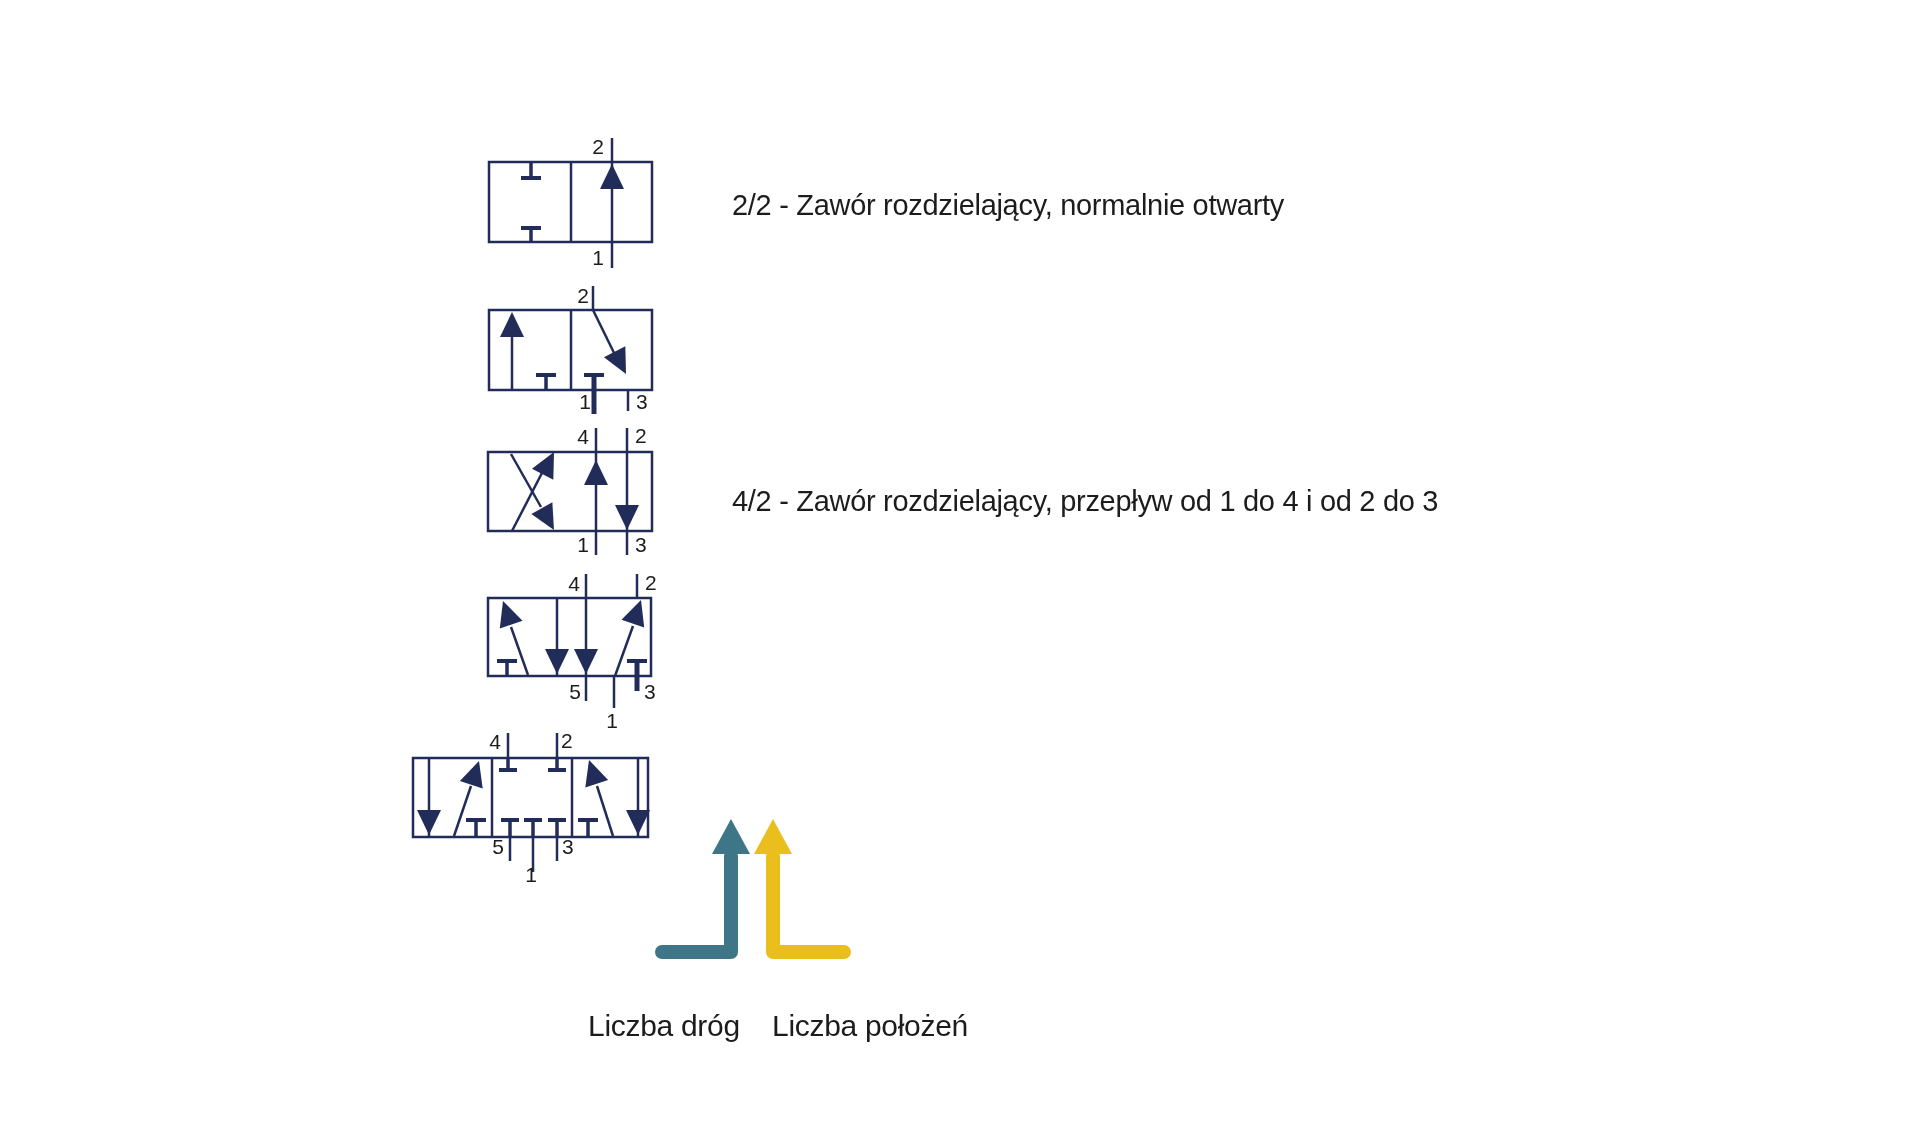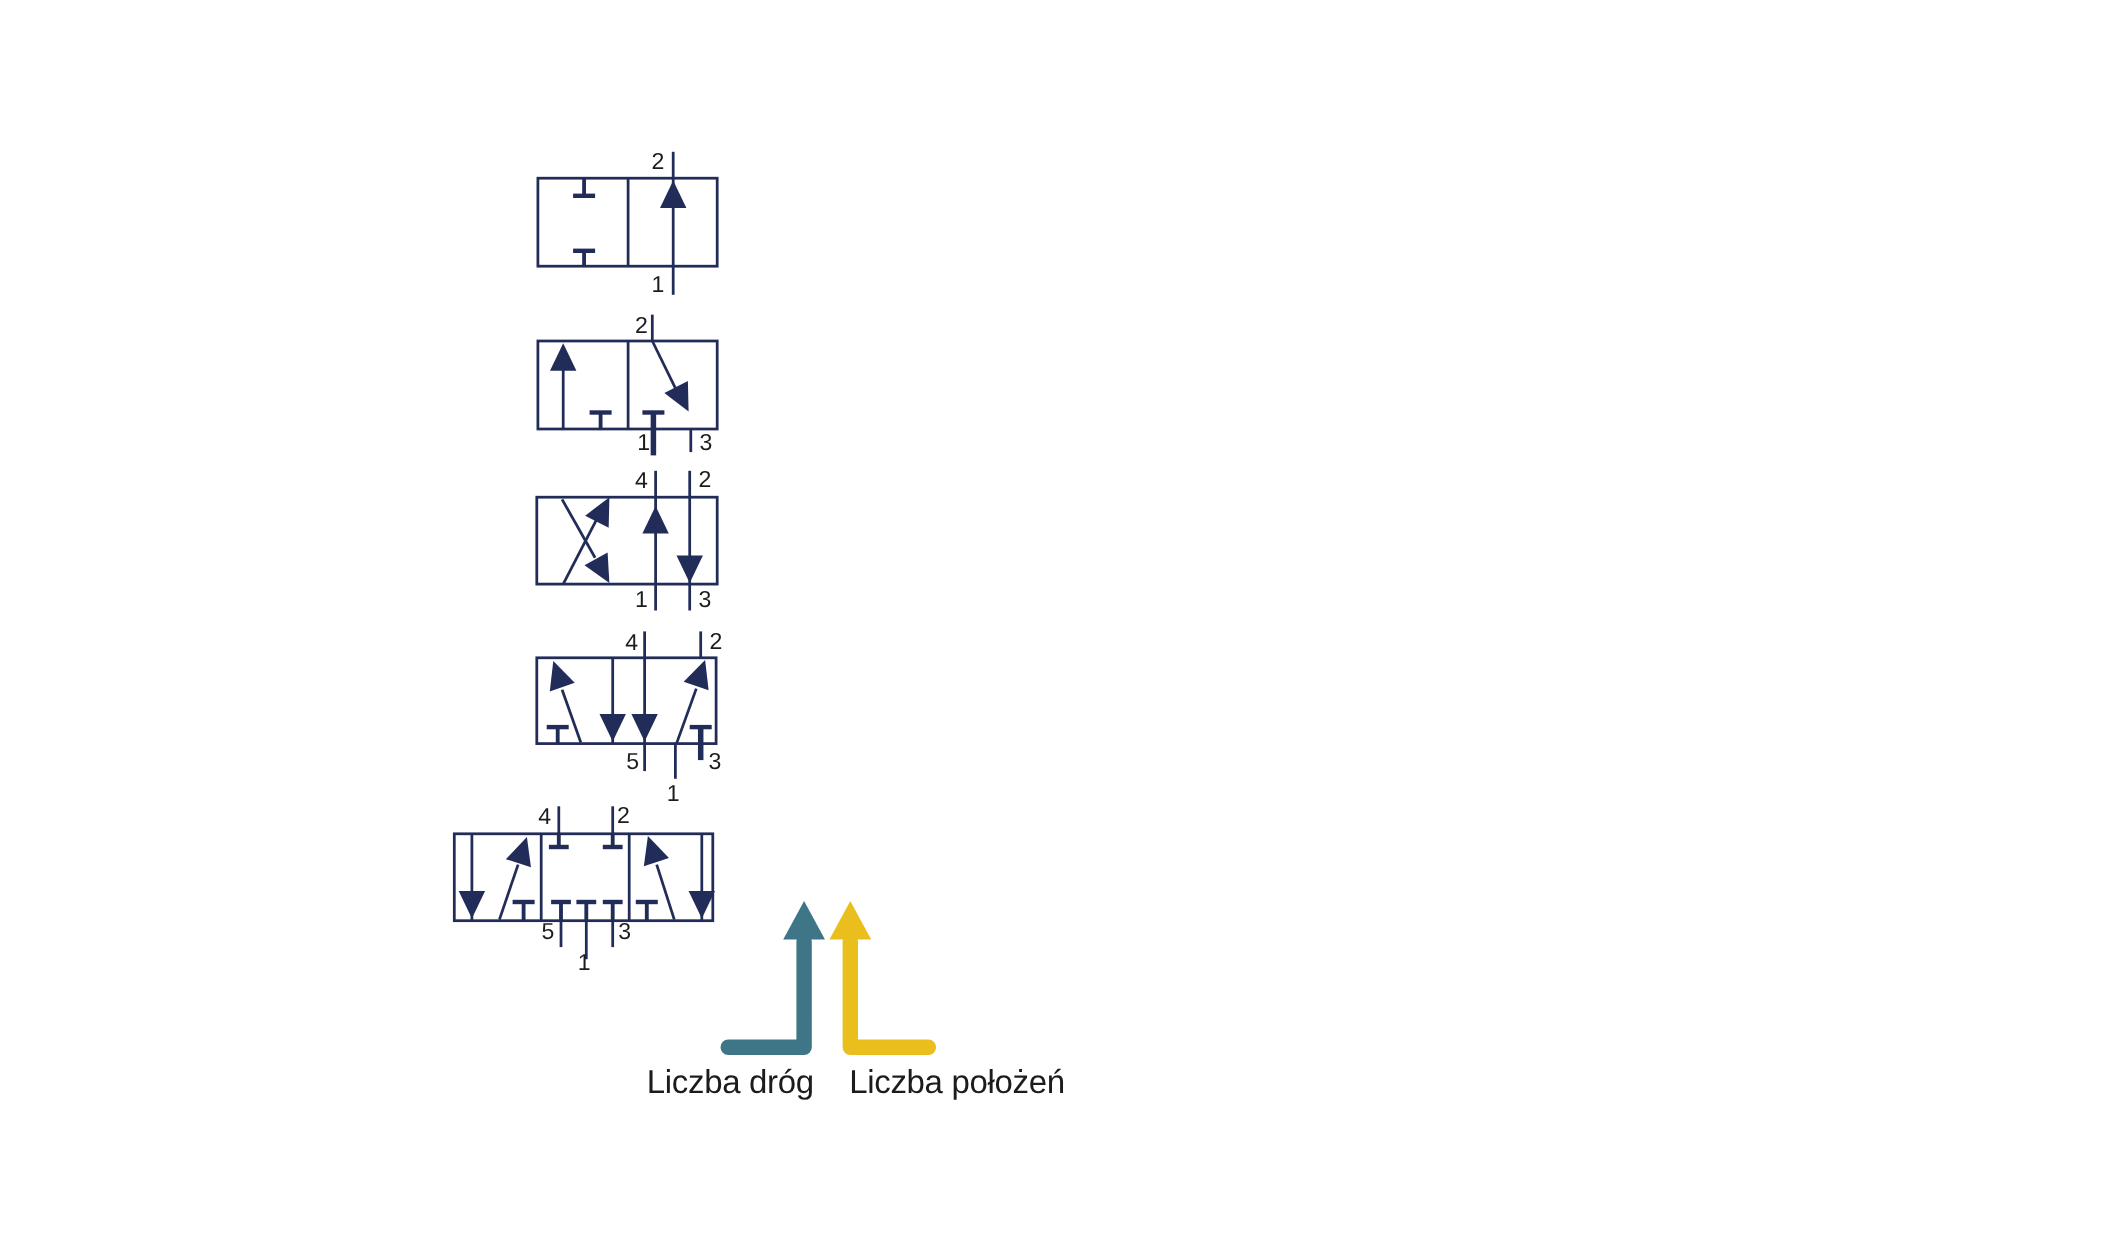--- a/index.html
+++ b/index.html
@@ -16,21 +16,21 @@
   .stem{stroke-width:3.5;}
   .xthick{stroke-width:5;}
   .head{fill:var(--symbol,#222c58);stroke:none;}
   .port{font:21px "Liberation Sans",sans-serif;fill:var(--label,#1c1c1c);stroke:none;}
   .desc{
     position:absolute;left:732px;
     font-size:29px;line-height:34px;letter-spacing:-0.3px;
     color:var(--label,#1c1c1c);white-space:nowrap;
   }
   .legend-label{
-    position:absolute;top:968px;
+    position:absolute;top:1009px;
     font-size:30px;letter-spacing:-0.3px;
     color:var(--label,#1c1c1c);white-space:nowrap;
   }
   .ways-bar{stroke:var(--ways,#3e7687);stroke-width:14;fill:none;stroke-linecap:round;stroke-linejoin:round;}
   .ways-head{fill:var(--ways,#3e7687);}
   .pos-bar{stroke:var(--positions,#eabf1d);stroke-width:14;fill:none;stroke-linecap:round;stroke-linejoin:round;}
   .pos-head{fill:var(--positions,#eabf1d);}
 </style>
 </head>
 <body>
@@ -170,17 +170,19 @@
     <g>
       <path class="ways-bar" d="M662,952 H731 V856"></path>
       <polygon class="ways-head" points="731,819 712,854 750,854"></polygon>
     </g>
     <g>
       <path class="pos-bar" d="M844,952 H773 V856"></path>
       <polygon class="pos-head" points="773,819 754,854 792,854"></polygon>
     </g>
   </svg>
 
+  <div class="desc" style="top:188px">2/2 - Zawór rozdzielający, normalnie otwarty</div>
+  <div class="desc" style="top:484px">4/2 - Zawór rozdzielający, przepływ od 1 do 4 i od 2 do 3</div>
 
   <div class="legend-label" style="left:588px">Liczba dróg</div>
   <div class="legend-label" style="left:772px">Liczba położeń</div>
 
 </div>
 
 </body></html>

